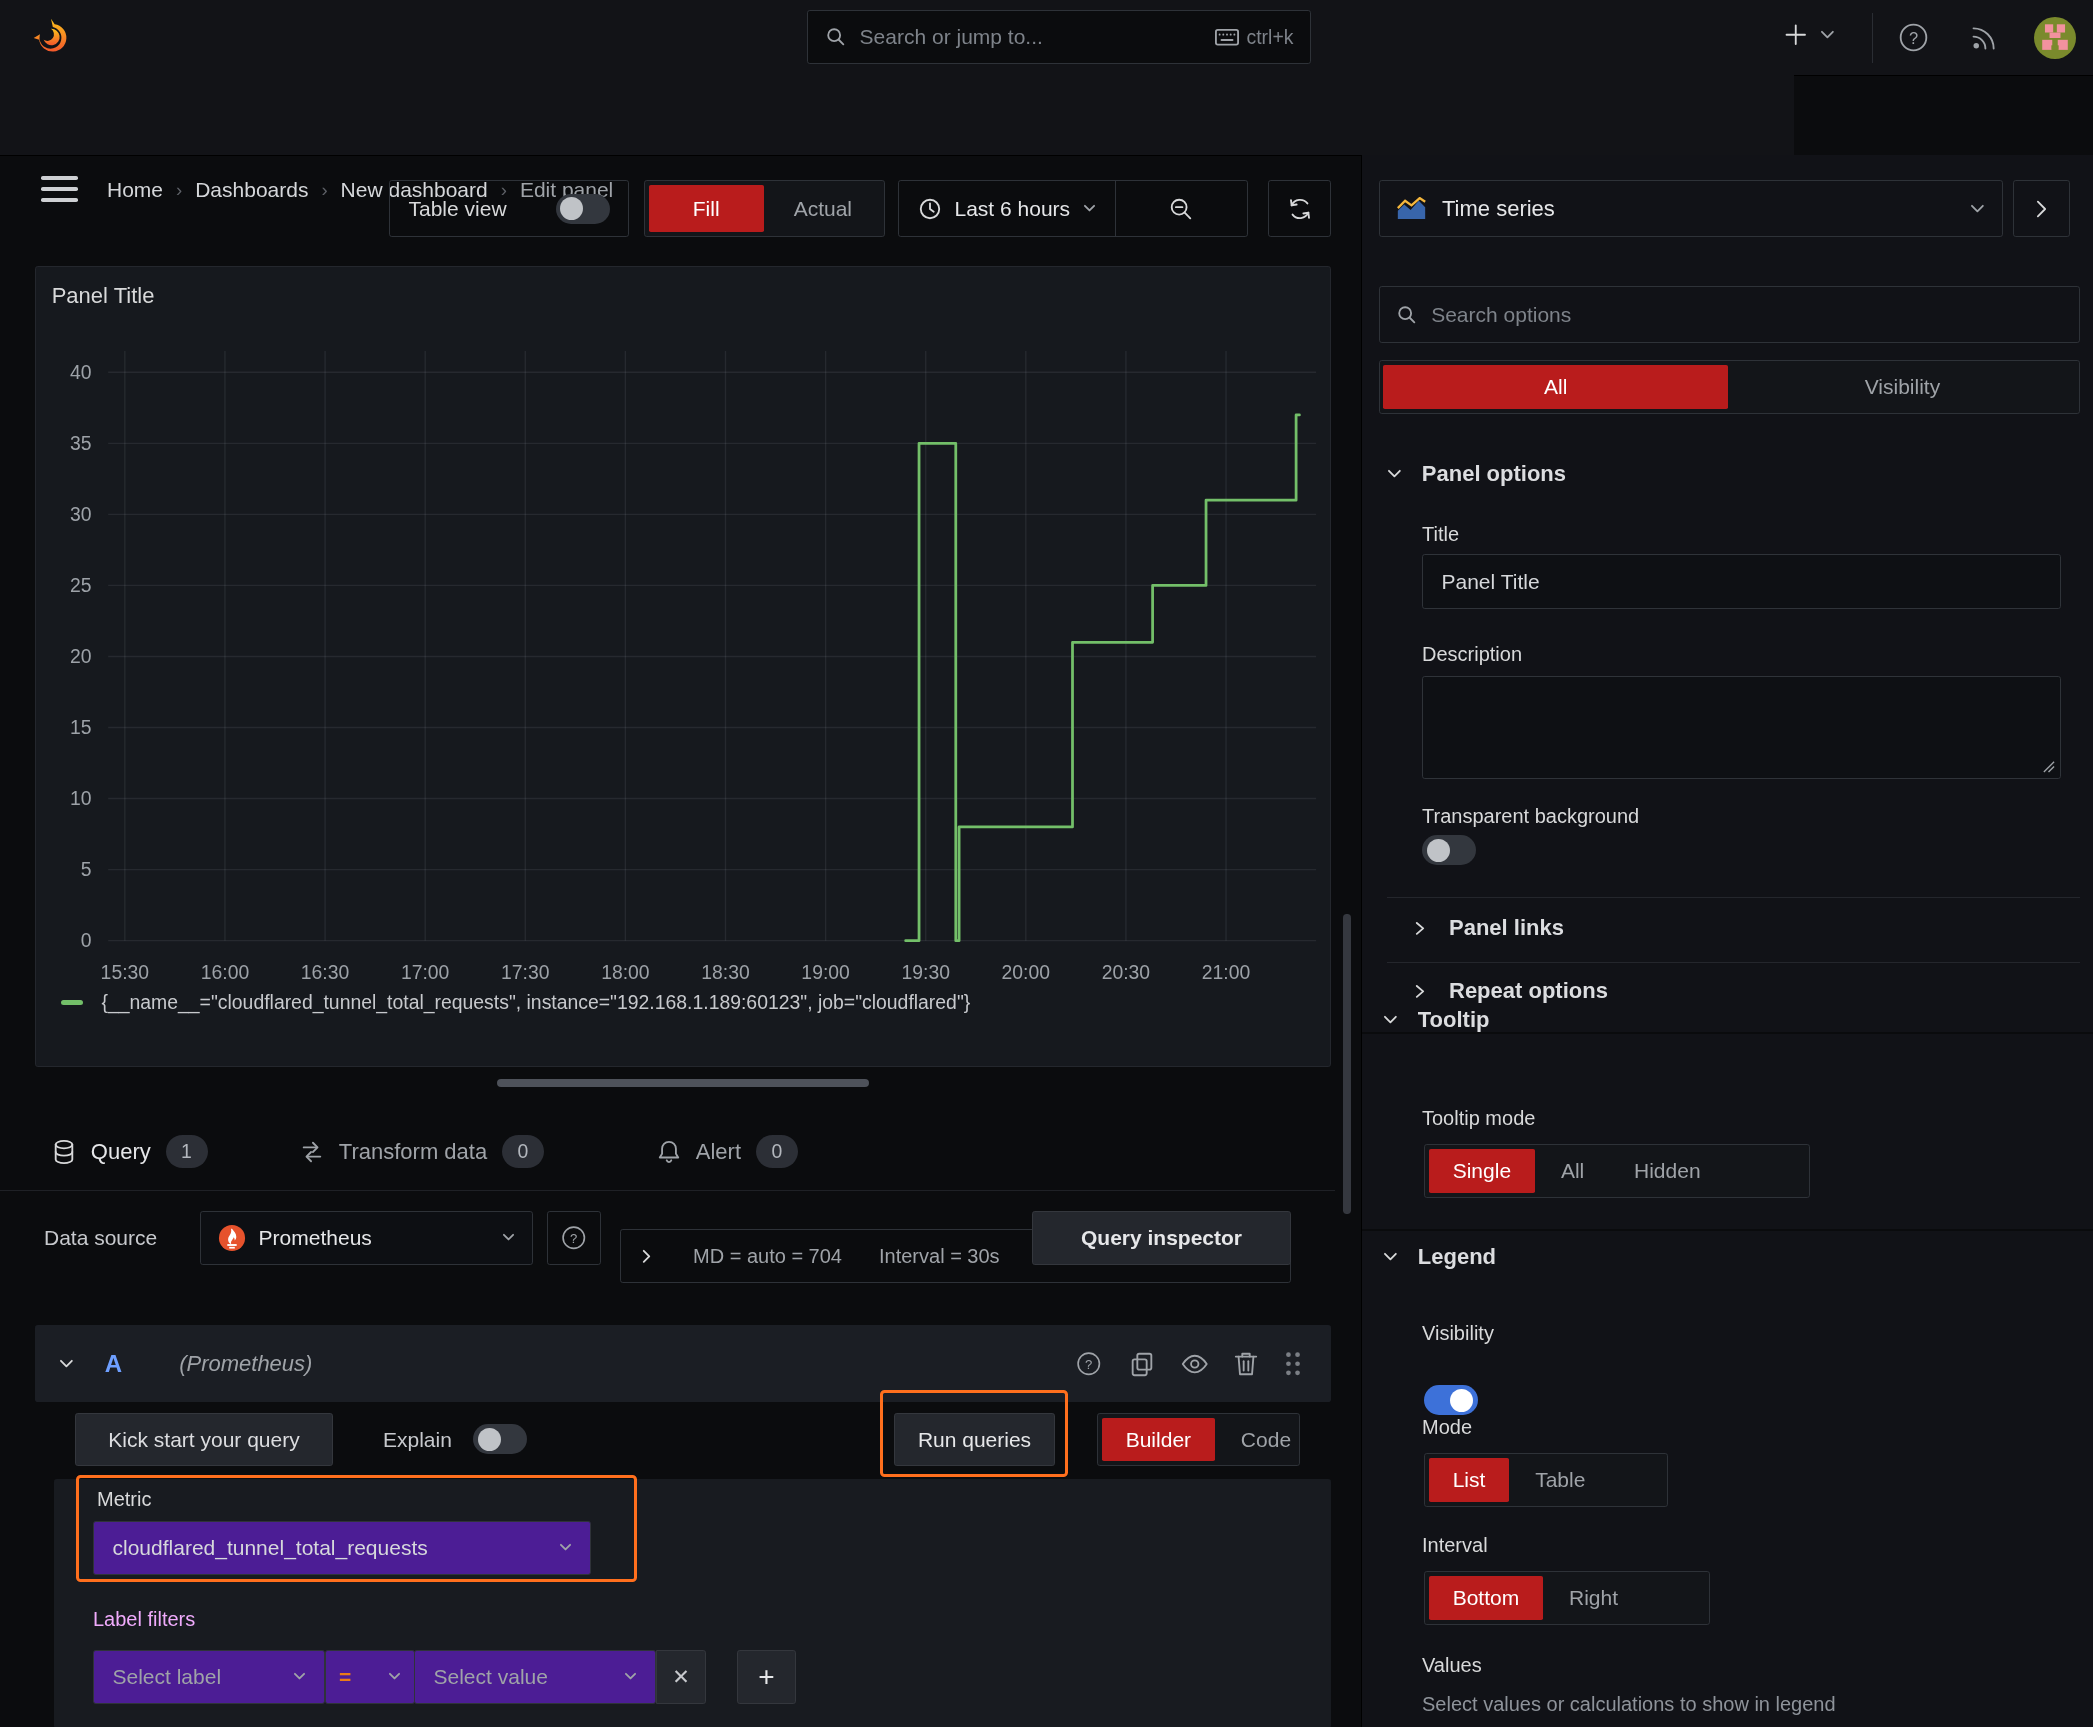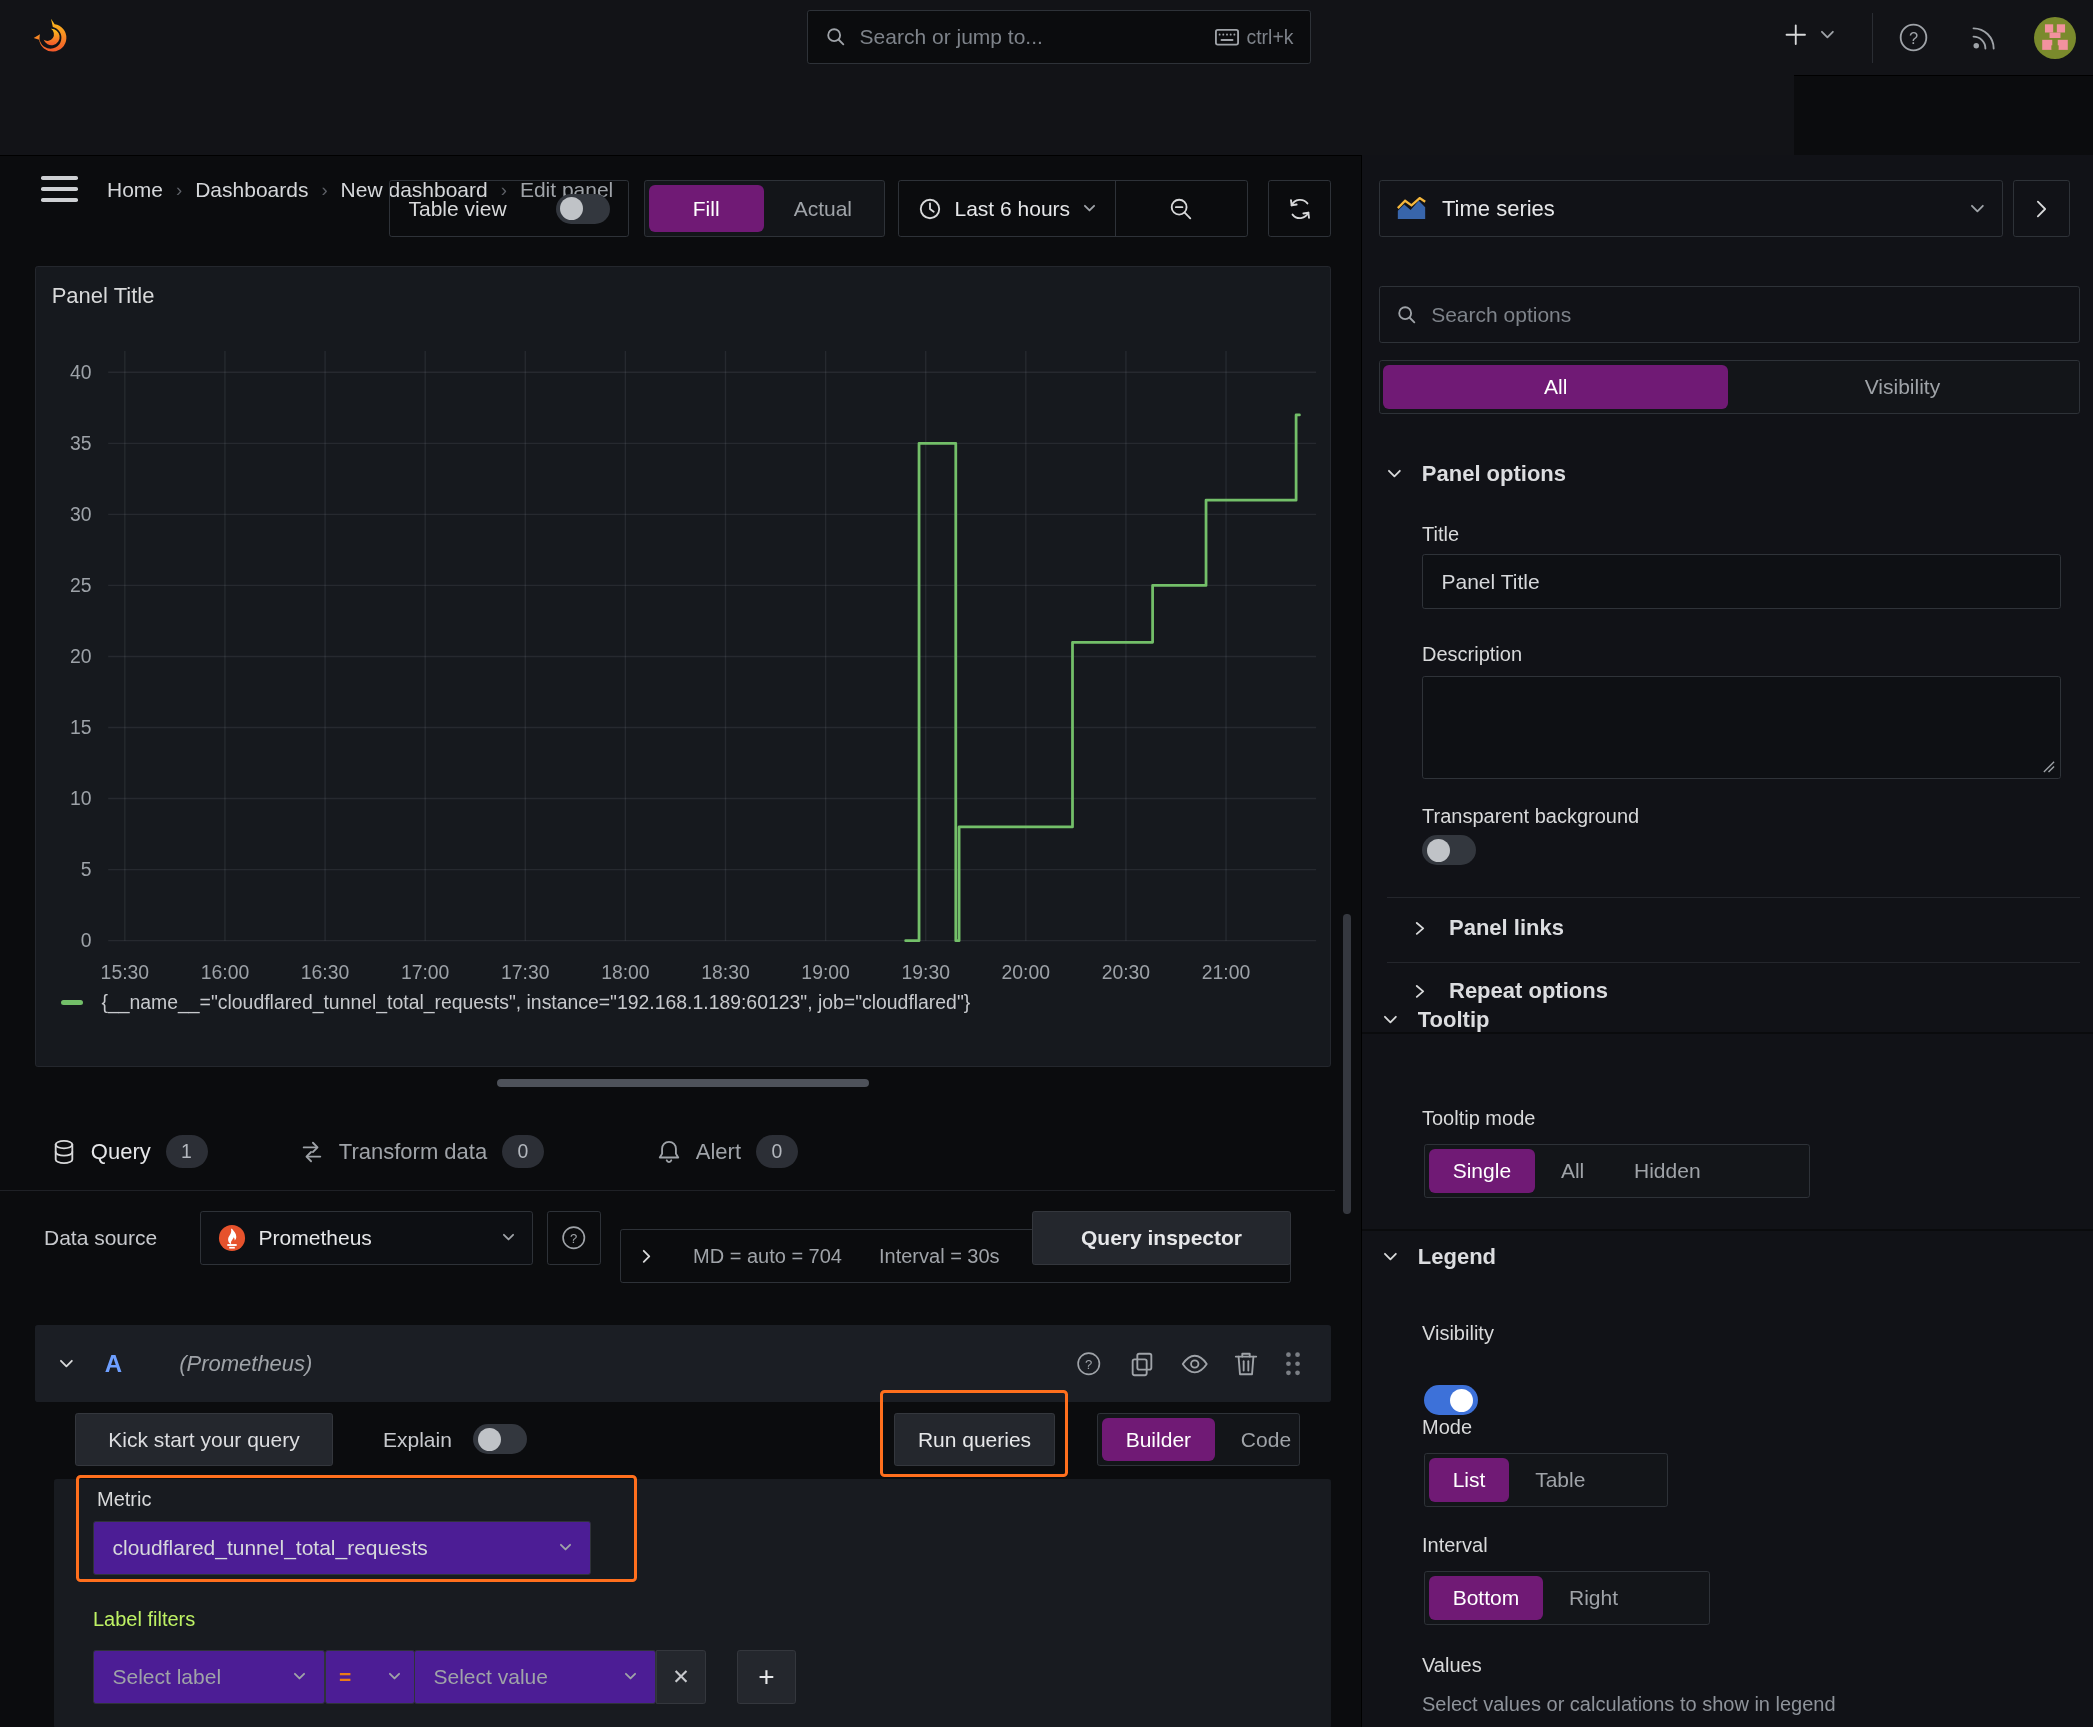--- a/index.html
+++ b/index.html
@@ -28,21 +28,21 @@
   #save-btn{left:1820px;top:90px;width:79px;height:51px;background:#24272d;border:0.9px solid #33363c;color:#d8d9da;}
   #apply-btn{left:1916px;top:90px;width:90px;height:51px;background:#3d71d9;color:#fff;}
   
   .tool{height:57px;top:180px;background:transparent;}
   .toggle{width:54px;height:30px;border-radius:15.7px;background:#33373e;position:relative;flex:none;}
   .toggle .knob{position:absolute;top:3.7px;left:4.6px;width:23px;height:23px;border-radius:50%;background:#c0c3c7;}
   .toggle.on{background:#3d71d9;}
   .toggle.on .knob{left:26px;background:#fff;}
   .segwrap{display:flex;align-items:center;padding:3.7px;gap:1.8px;box-sizing:border-box;background:#131519;}
   .seg{padding:0 24px;height:100%;display:flex;align-items:center;justify-content:center;color:#9fa3a8;border-radius:1.8px;}
-  .seg.active{background:#701a75;color:#fff;border-radius:6px;}
+  .seg.active{background:#b91c1c;color:#fff;}
   
   #panel{left:35px;top:266px;width:1296px;height:801px;background:#16191e;border:0.9px solid #24272d;border-radius:2.8px;box-sizing:border-box;}
   #panel-title{left:15.7px;top:15.7px;font-size:22px;color:#d8d9da;}
   .grid{stroke:rgba(204,210,222,0.09);stroke-width:1.5;}
   .ytick{fill:#9da2a8;font-size:21px;text-anchor:end;}
   .xtick{fill:#9da2a8;font-size:21px;text-anchor:middle;}
   #legend-row{left:25px;top:724px;gap:18.5px;}
   #legend-swatch{width:22px;height:4.6px;border-radius:2.8px;background:#73bf69;flex:none;}
   #legend-label{font-size:19.4px;color:#c7c9cd;}
   
@@ -382,21 +382,21 @@
 
 <div id="qbody" class="abs"></div>
 <div class="abs annot" style="left:76px;top:1475px;width:561px;height:107px;z-index:4;"></div>
 <div class="abs" style="left:97px;top:1488px;font-size:20px;color:#d8d9da;z-index:5;">Metric</div>
 <div class="abs input-like" style="left:93px;top:1521px;width:498px;height:54px;z-index:5;">
   <span style="color:#d6d8db;">cloudflared_tunnel_total_requests</span>
   <svg width="13" height="9.2" viewBox="0 0 14 10" class="icon-stroke" style="margin-left:auto;">
     <polyline points="2,2 7,7 12,2"></polyline>
   </svg>
 </div>
-<div class="abs" style="left:93px;top:1608px;font-size:20px;color:#bef264;">Label filters</div>
+<div class="abs" style="left:93px;top:1608px;font-size:20px;color:#f0abfc;">Label filters</div>
 <div class="abs input-like" style="left:93px;top:1650px;width:232px;height:54px;">
   <span class="muted-txt">Select label</span>
   <svg width="13" height="9.2" viewBox="0 0 14 10" class="icon-stroke" style="margin-left:auto;">
       <polyline points="2,2 7,7 12,2"></polyline>
     </svg>
 </div>
 <div class="abs input-like" style="left:325px;top:1650px;width:90px;height:54px;padding:0 13px;">
   <span class="op-orange">=</span>
   <svg width="13" height="9.2" viewBox="0 0 14 10" class="icon-stroke" style="margin-left:auto;">
       <polyline points="2,2 7,7 12,2"></polyline>

